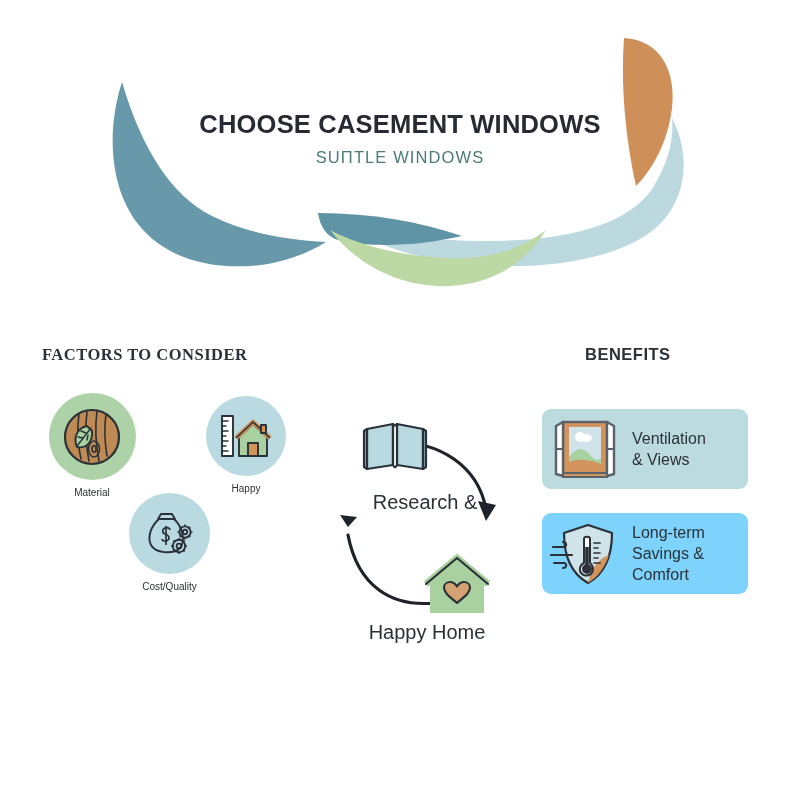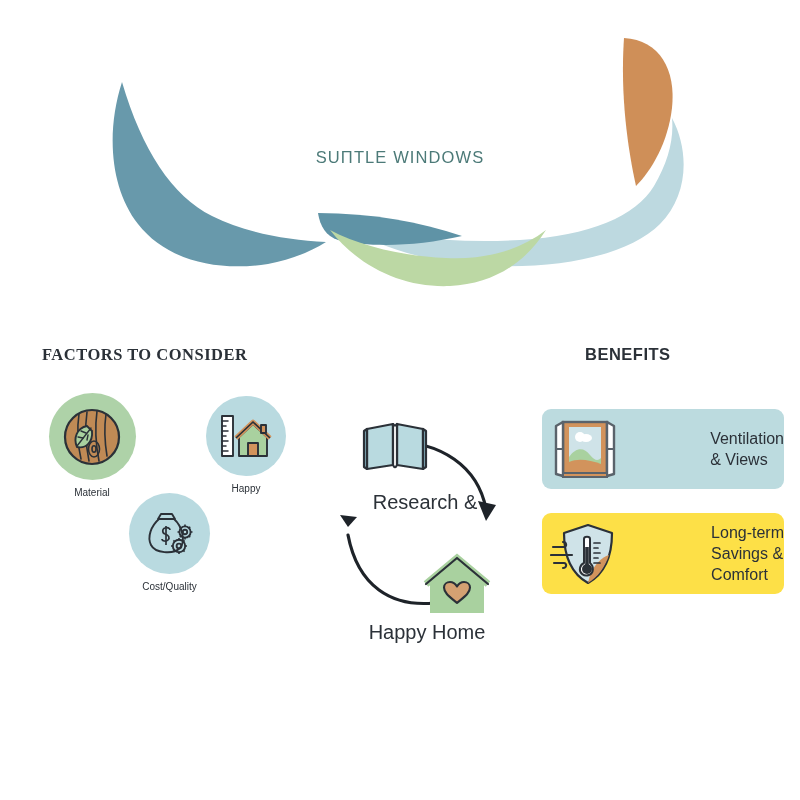--- a/index.html
+++ b/index.html
@@ -61,26 +61,26 @@
   #cycle-house{position:absolute;left:110px;top:148px;}
   .cycle-label{
     position:absolute;text-align:center;font-size:20px;
     color:#2b3138;line-height:19px;
   }
   #cycle-label-research{left:20px;top:88px;width:190px;}
   #cycle-label-home{left:52px;top:218px;width:130px;}
 
   
   .benefit-card{
-    position:absolute;left:542px;width:242px;
+    position:absolute;left:542px;width:206px;
     border-radius:9px;display:flex;align-items:center;
-    box-sizing:border-box;padding-left:8px;justify-content:space-between;
+    box-sizing:border-box;padding-left:8px;
   }
   #benefit-0{top:409px;height:80px;background:#bcdbdf;}
-  #benefit-1{top:513px;height:81px;background:#fde047;}
+  #benefit-1{top:513px;height:81px;background:#7dd3fc;}
   .benefit-icon{flex:0 0 auto;display:flex;align-items:center;justify-content:center;}
   .benefit-text{
     font-size:16px;line-height:21px;color:#2b3138;margin-left:12px;
   }
 
   
   #timeline{position:absolute;left:0;top:695px;width:800px;height:70px;}
 </style>
 </head>
 <body>
@@ -124,20 +124,21 @@
         <g stroke="#2b3138" stroke-width="2.4" stroke-linejoin="round">
           <path d="M14,8 L136,8 L136,80 L14,80 Z" fill="#d2935c"></path>
           <path d="M26,16 L124,16 L124,70 L26,70 Z" fill="#ffffff"></path>
           <path d="M124,16 L74,4 L74,62 L124,70 Z" fill="#c5e0e3"></path>
           <path d="M116,22 L80,12 L80,58 L116,64 Z" fill="#ffffff"></path>
           <path d="M14,74 L136,74 L136,84 L14,84 Z" fill="#d2935c"></path>
         </g>
       </svg>
     </div>
 
+    <div class="hero-text" id="hero-title">CHOOSE CASEMENT WINDOWS</div>
     <div class="hero-text" id="hero-sub">SUΠTLE WINDOWS</div>
   </div>
 
   <div class="sec-head" id="factors-head">FACTORS TO CONSIDER</div>
 
   <div class="factor" id="factor-material">
     <div class="factor-circle">
       <svg width="62" height="62" viewBox="0 0 62 62">
         <circle cx="31" cy="31" r="27" fill="#c08a55" stroke="#2b3138" stroke-width="2.2"></circle>
         <g stroke="#2b3138" stroke-width="1.6" fill="none" stroke-linecap="round">

